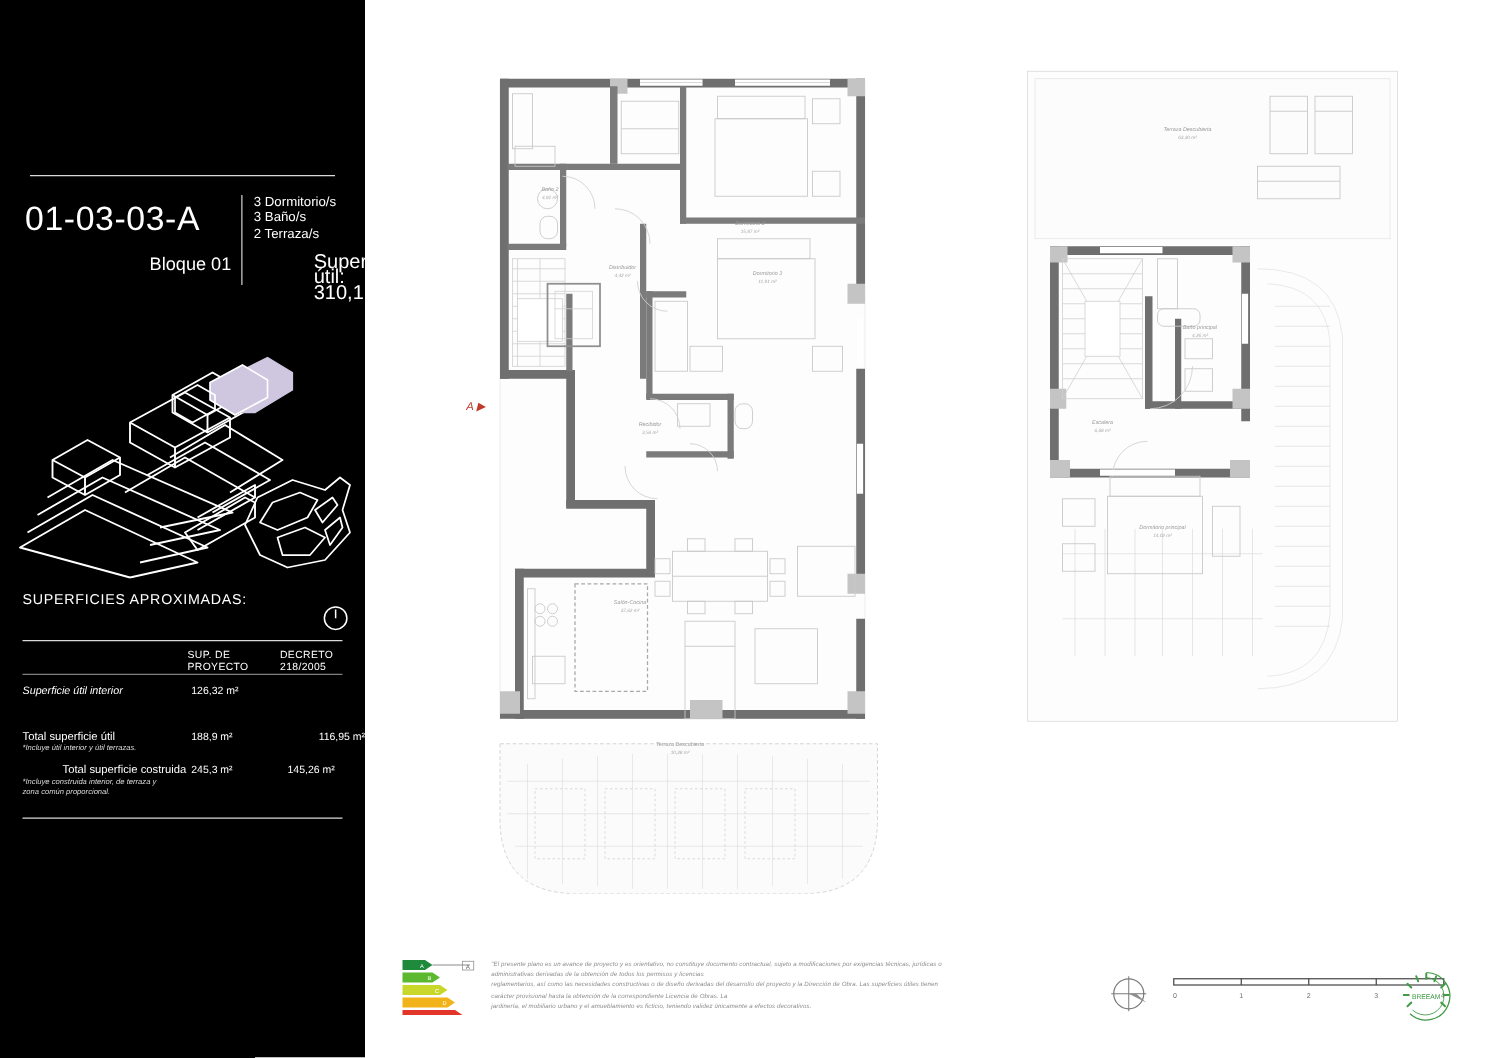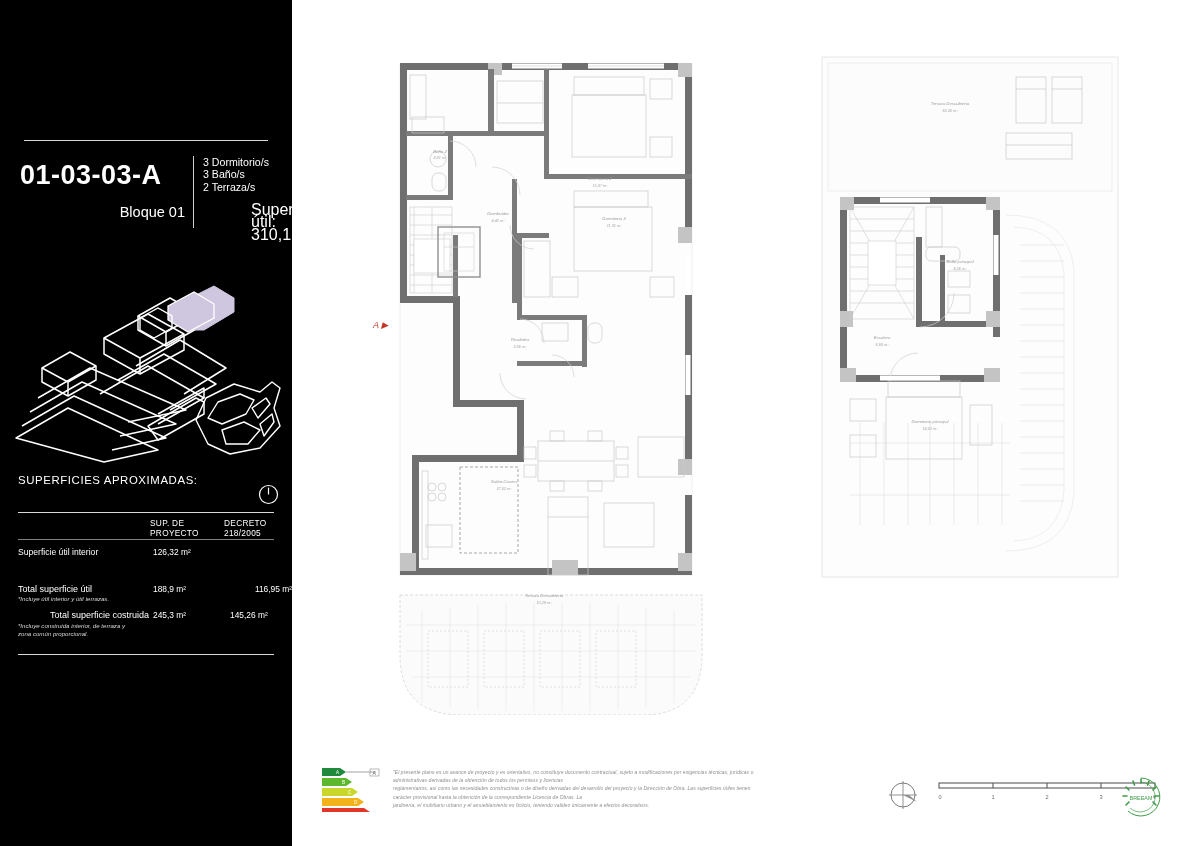--- a/index.html
+++ b/index.html
@@ -3,21 +3,21 @@
 <meta charset="utf-8">
 <style>
   html,body{margin:0;padding:0;background:#ffffff;}
   body{width:1200px;height:846px;font-family:"Liberation Sans",sans-serif;overflow:hidden;}
   .page{position:relative;width:1200px;height:846px;background:#fff;}
 
   
   .sidebar{position:absolute;left:0;top:0;width:292px;height:846px;background:#000;color:#fff;}
   .sb-rule{position:absolute;left:24px;width:244px;height:1px;background:#fff;opacity:.85;}
   .unit-block{position:absolute;left:0;top:148px;width:292px;}
-  .unit-code{position:absolute;left:20px;top:12px;font-size:27px;letter-spacing:.5px;color:#fff;font-weight:700;}
+  .unit-code{position:absolute;left:20px;top:12px;font-size:27px;letter-spacing:.5px;color:#fff;font-weight:400;}
   .bloque{position:absolute;left:20px;top:56px;width:165px;text-align:right;font-size:14.5px;color:#fff;}
   .vdiv{position:absolute;left:193px;top:8px;width:1px;height:72px;background:#fff;opacity:.8;}
   .specs{position:absolute;left:203px;top:8px;font-size:10.6px;line-height:12.4px;color:#fff;}
   .sup-util{position:absolute;left:203px;top:56px;font-size:16px;line-height:12.4px;color:#fff;margin-left:48px;}
 
   
   .iso-wrap{position:absolute;left:8px;top:278px;width:284px;height:185px;}
   .iso-wrap svg{display:block;}
 
   
@@ -135,21 +135,21 @@
         </div>
         <div class="th" style="left:206px;width:68px;top:6px;">
           <div>DECRETO</div>
           <div>218/2005</div>
         </div>
       </div>
 
       <div class="hr thin"></div>
 
       <div class="trow" style="height:22px;">
-        <div class="c-label" style="top:7px;">Superficie útil interior</div>
+        <div class="c-label" style="top:7px;font-style:italic;">Superficie útil interior</div>
         <div class="c-v1" style="top:7px;">126,32  m²</div>
       </div>
 
 
       <div class="trow" style="height:40px;">
         <div class="c-label" style="top:22px;font-size:9px;">Total superficie útil</div>
         <div class="c-v1" style="top:22px;">188,9  m²</div>
         <div class="c-v2" style="top:22px;text-align:right;">116,95  m²</div>
         <div class="note" style="top:33px;width:130px;">*Incluye útil interior y útil terrazas.</div>
       </div>

